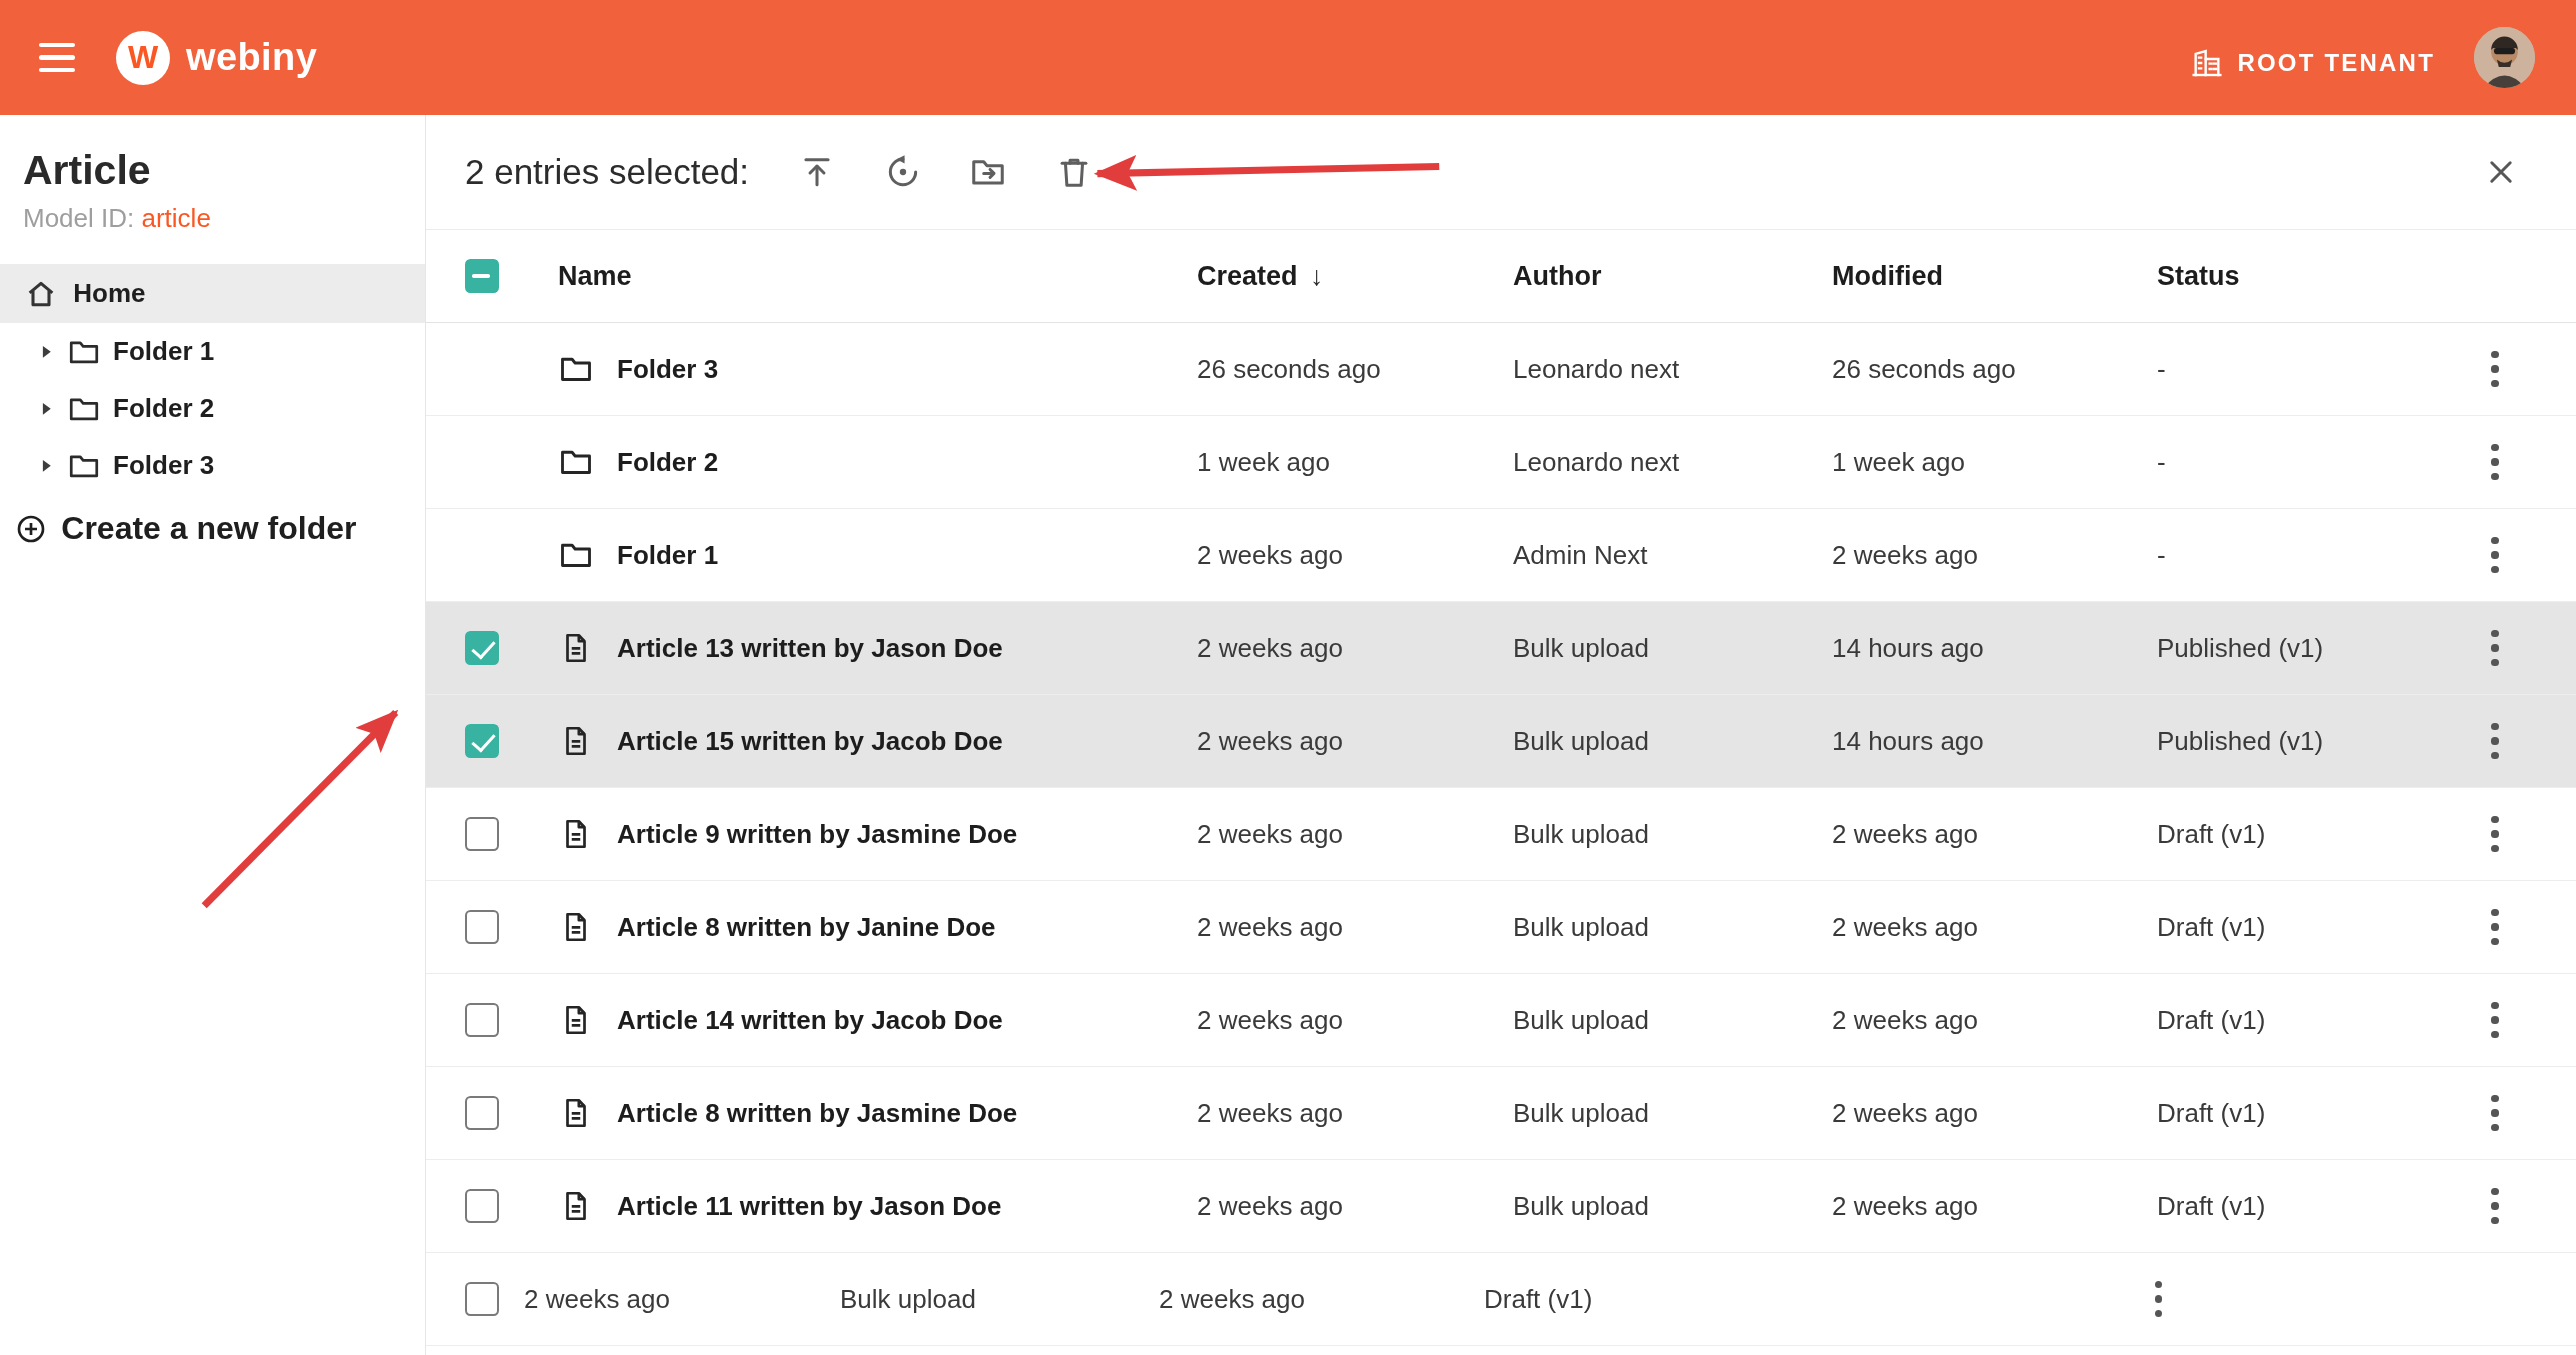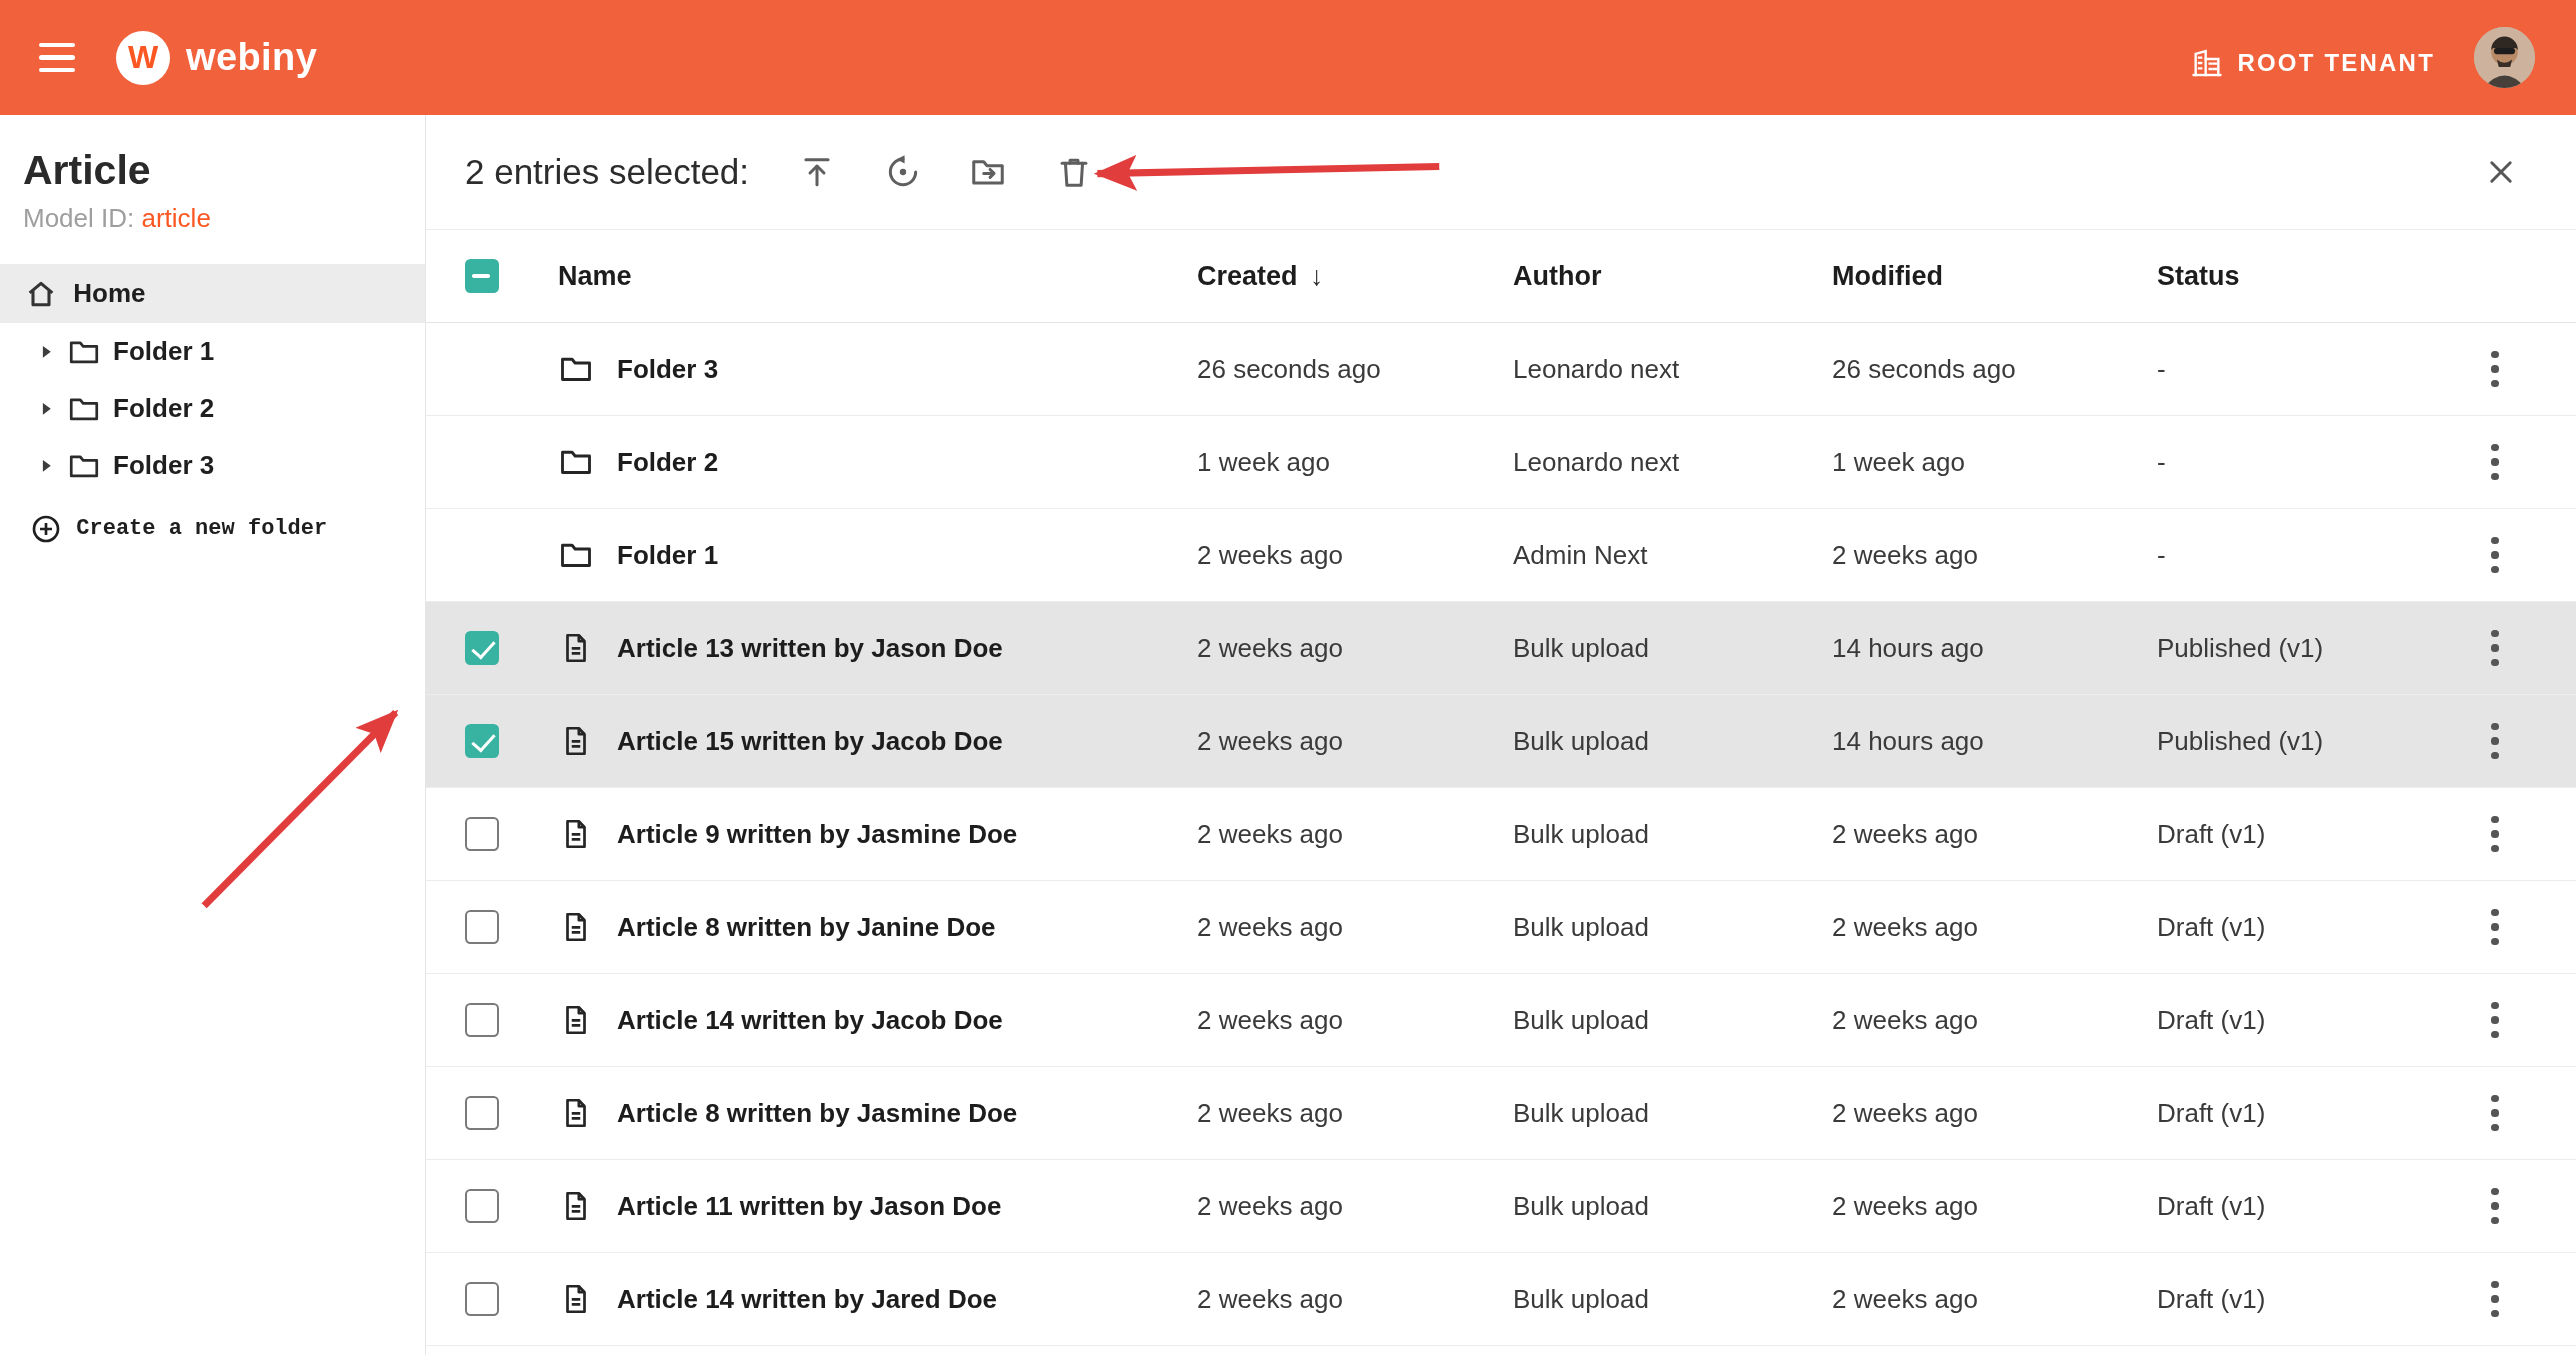--- a/index.html
+++ b/index.html
@@ -37,22 +37,22 @@
   .sidebar-title { margin:0 0 9px 23px; font-size:41px; line-height:47px; font-weight:700; color:#2a2a2a; }
   .model-id { margin-left:23px; font-size:26px; color:#9e9e9e; }
   .model-id .value { color:#fa5723; }
   .tree { margin-top:30px; }
   .tree-item { height:57px; display:flex; align-items:center; padding-left:23px; gap:14.3px;
     font-size:26px; font-weight:700; color:#1f1f1f; cursor:pointer; }
   .tree-item.home { background:#ececec; height:59px; }
   .folder-item { padding-left:36px; gap:10.7px; font-weight:600; }
   .chevron { width:19.7px; height:19.7px; display:flex; align-items:center; }
   .tree-icon { width:36px; height:36px; display:flex; align-items:center; justify-content:center; }
-  .create-folder { height:59px; margin-top:5.4px; display:flex; align-items:center; gap:14.3px; padding-left:30px;
-    font-size:22px; font-weight:700; color:#1f1f1f; cursor:pointer;font-family:Liberation Mono, monospace; }
+  .create-folder { height:59px; margin-top:5.4px; display:flex; align-items:center; gap:14.3px; padding-left:15px;
+    font-size:32px; font-weight:700; color:#1f1f1f; cursor:pointer; }
 
   
   .content { flex:1; display:flex; flex-direction:column; min-width:0; background:#fff; }
 
   .selection-bar { height:115px; flex:0 0 115px; display:flex; align-items:center;
     padding:0 47px 0 39px; border-bottom:1.8px solid #ececec; }
   .sel-text { font-size:35px; color:#2c2c2c; margin-right:36px; }
   .tool-btn { width:64px; height:64px; margin-right:21.5px; display:flex; align-items:center; justify-content:center;
     background:none; border:none; cursor:pointer; padding:0; border-radius:50%; }
   .tool-btn svg { width:38px; height:38px; }
@@ -527,31 +527,20 @@
                 <i></i>
                 <i></i>
                 <i></i>
               </span>
     </div>
   </div>
           <div class="trow">
     <div class="c-check">
       <span class="checkbox"></span>
     </div>
-    <div class="c-name">
-
-      <span class="name-icon">
-        <svg class="icon" width="34" height="34" viewBox="0 0 24 24" fill="none" stroke="#252525" stroke-width="1.9" stroke-linejoin="round">
-          <path d="M6 3h8l4 4.2V21H6z"></path>
-          <path d="M14 3v4.2h4"></path>
-          <path d="M9 12.2h6M9 15.8h6"></path>
-        </svg>
-      </span>
-      <span class="name-text">Article 14 written by Jared Doe</span>
-    </div>
     <div class="c-created cell">2 weeks ago</div>
     <div class="c-author cell">Bulk upload</div>
     <div class="c-modified cell">2 weeks ago</div>
     <div class="c-status cell">Draft (v1)</div>
     <div class="c-actions">
       <span class="kebab">
                 <i></i>
                 <i></i>
                 <i></i>
               </span>

